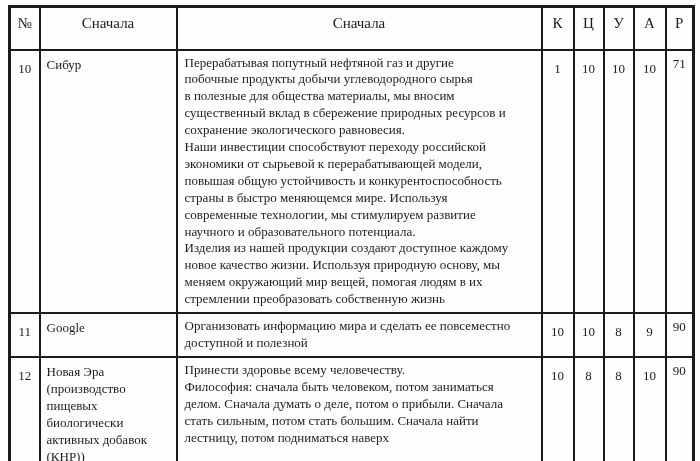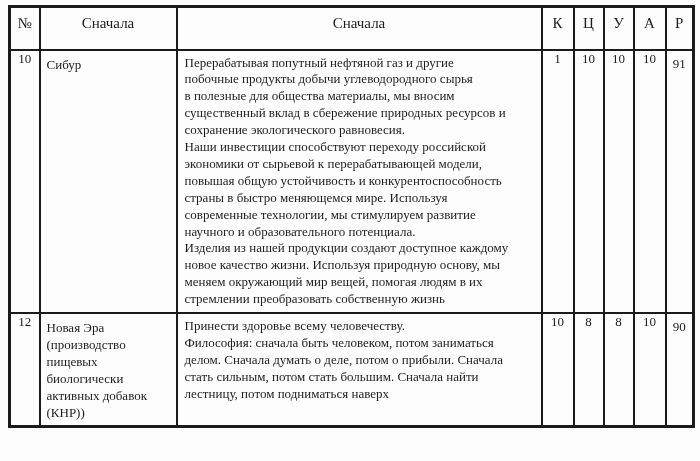--- a/index.html
+++ b/index.html
@@ -38,21 +38,21 @@
   tr.row-12 { height: 105px; }
   th.hdr {
     font-size: 15px;
     text-align: center;
     padding-top: 7px;
     line-height: 1.1;
   }
   td.num-cell, td.score-cell {
     font-size: 13px;
     text-align: center;
-    padding-top: 0;
+    padding-top: 10px;
     line-height: 1.2;
   }
   td.total-cell {
     font-size: 13px;
     text-align: center;
     padding-top: 5px;
     font-weight: bold;
     line-height: 1.2;
   }
   td.company-cell {
@@ -113,23 +113,34 @@
 современные технологии, мы стимулируем развитие
 научного и образовательного потенциала.
 Изделия из нашей продукции создают доступное каждому
 новое качество жизни. Используя природную основу, мы
 меняем окружающий мир вещей, помогая людям в их
 стремлении преобразовать собственную жизнь</td>
         <td class="score-cell">1</td>
         <td class="score-cell">10</td>
         <td class="score-cell">10</td>
         <td class="score-cell">10</td>
-        <td class="total-cell">91</td>
+        <td class="total-cell">71</td>
       </tr>
 
+      <tr class="row-11">
+        <td class="num-cell">11</td>
+        <td class="company-cell">Google</td>
+        <td class="mission-cell">Организовать информацию мира и сделать ее повсеместно
+доступной и полезной</td>
+        <td class="score-cell">10</td>
+        <td class="score-cell">10</td>
+        <td class="score-cell">8</td>
+        <td class="score-cell">9</td>
+        <td class="total-cell">90</td>
+      </tr>
 
       <tr class="row-12">
         <td class="num-cell">12</td>
         <td class="company-cell">Новая Эра
 (производство
 пищевых
 биологически
 активных добавок
 (КНР))</td>
         <td class="mission-cell">Принести здоровье всему человечеству.

